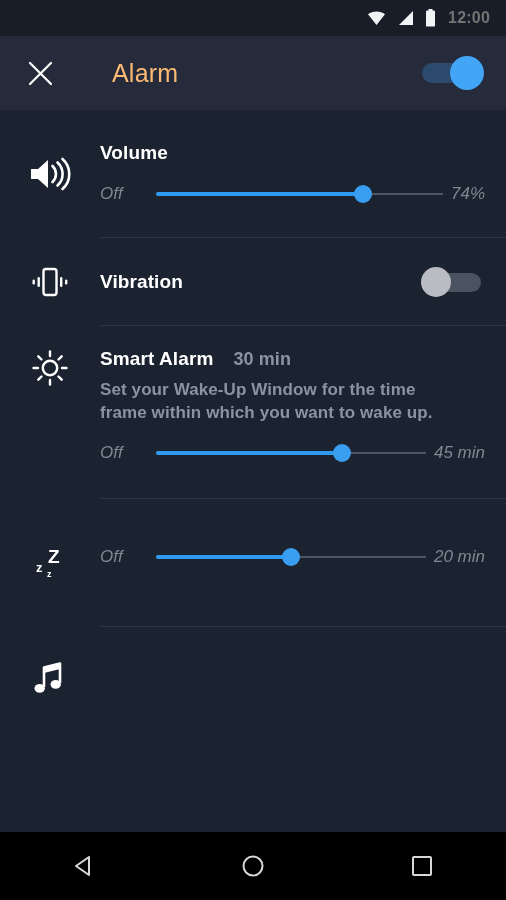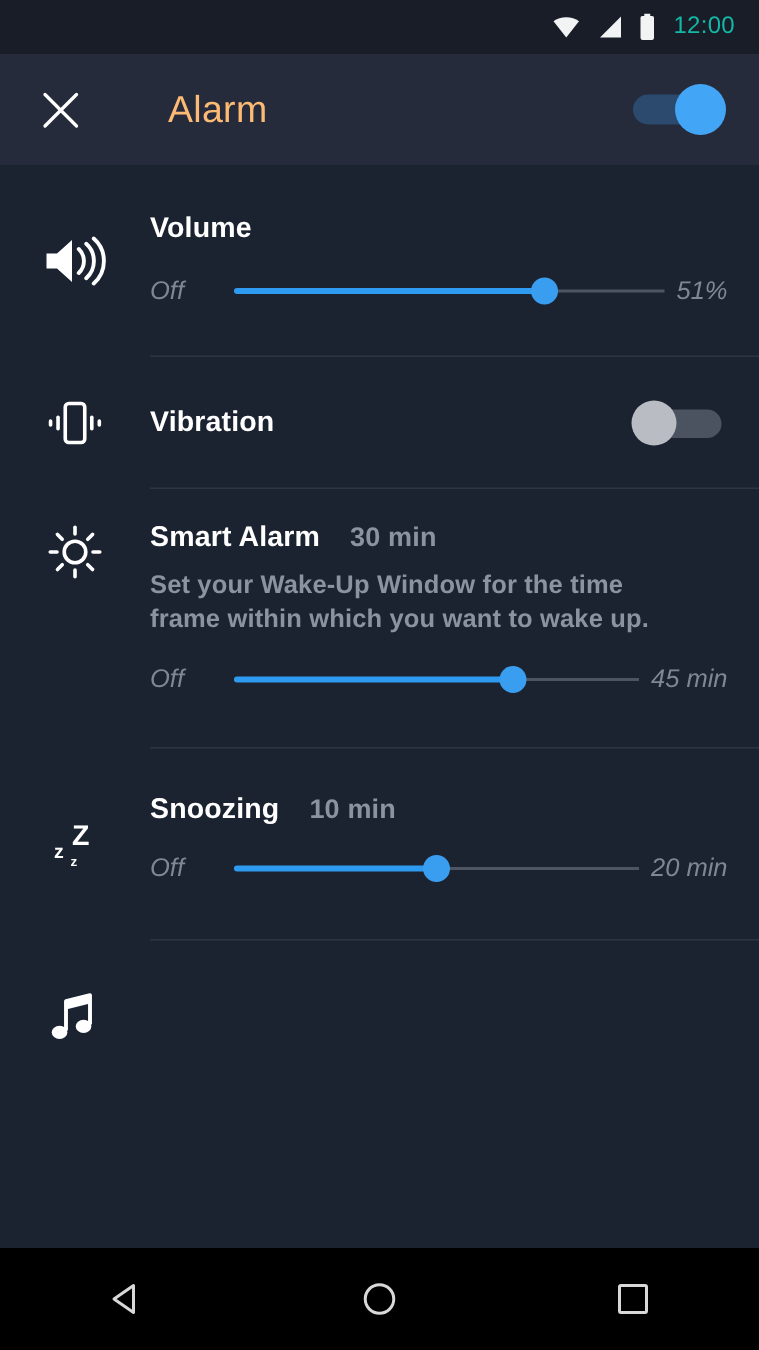--- a/index.html
+++ b/index.html
@@ -19,24 +19,25 @@
   #status-bar {
     position: absolute; left: 0; top: 0;
     width: 506px; height: 36px;
     background: #181d28;
     display: flex; align-items: center; justify-content: flex-end;
     padding-right: 16px;
   }
   #status-bar .sb-icon { margin-left: 11px; display: flex; align-items: center; }
   #status-clock {
     margin-left: 12px;
-    color: #14b8a6;
+    color: #737373;
     font-size: 16px;
     letter-spacing: .2px;
     font-family: "Liberation Sans", sans-serif;
+    font-weight: bold;
   }
 
   
   #app-bar {
     position: absolute; left: 0; top: 36px;
     width: 506px; height: 74px;
     background: #252b3a;
     display: flex; align-items: center;
   }
   #close-btn {
@@ -231,21 +232,21 @@
         <div class="title-line">
           <span class="row-title">Volume</span>
         </div>
         <div class="slider-line" style="margin-top:15px;">
           <span class="slider-min">Off</span>
           <span class="slider-track">
             <span class="bg"></span>
             <span class="fill" style="width: 72%;"></span>
             <span class="knob" style="left: 72%;"></span>
           </span>
-          <span class="slider-max">51%</span>
+          <span class="slider-max">74%</span>
         </div>
       </div>
       <div class="divider" style="bottom:0;"></div>
     </div>
 
     <div class="row" style="height:88px;">
       <div class="row-icon">
         <svg width="40" height="34" viewBox="0 0 40 34">
           <rect x="13.5" y="4" width="13" height="26" rx="2.4" fill="none" stroke="#ffffff" stroke-width="2.4"></rect>
           <rect x="7.5" y="12" width="2.4" height="10" rx="1.2" fill="#ffffff"></rect>
@@ -301,24 +302,20 @@
 
     <div class="row" style="height:128px;">
       <div class="row-icon">
         <svg width="44" height="44" viewBox="0 0 44 44">
           <text x="20" y="22" font-family="Liberation Sans, sans-serif" font-size="19" font-weight="700" fill="#ffffff">Z</text>
           <text x="8" y="31" font-family="Liberation Sans, sans-serif" font-size="13" font-weight="700" fill="#ffffff">z</text>
           <text x="19" y="36" font-family="Liberation Sans, sans-serif" font-size="9" font-weight="700" fill="#ffffff">z</text>
         </svg>
       </div>
       <div class="row-body" style="padding-top:30px;">
-        <div class="title-line">
-          <span class="row-title">Snoozing</span>
-          <span class="row-value">10 min</span>
-        </div>
         <div class="slider-line" style="margin-top:13px;">
           <span class="slider-min">Off</span>
           <span class="slider-track">
             <span class="bg"></span>
             <span class="fill" style="width: 50%;"></span>
             <span class="knob" style="left: 50%;"></span>
           </span>
           <span class="slider-max">20 min</span>
         </div>
       </div>

